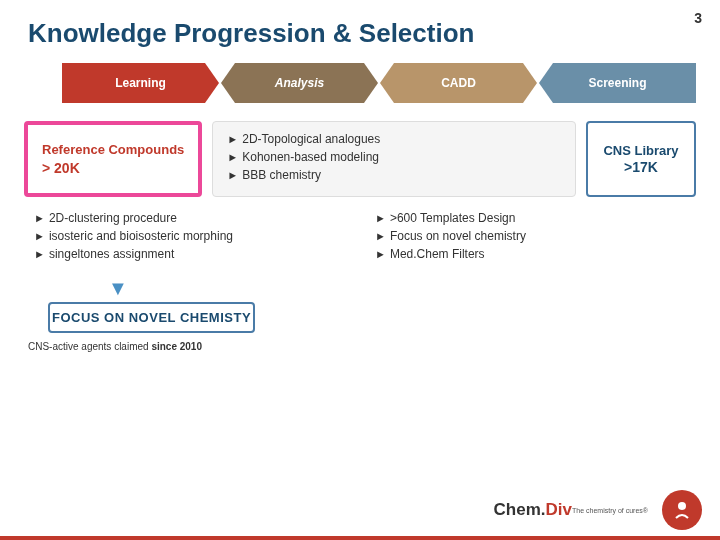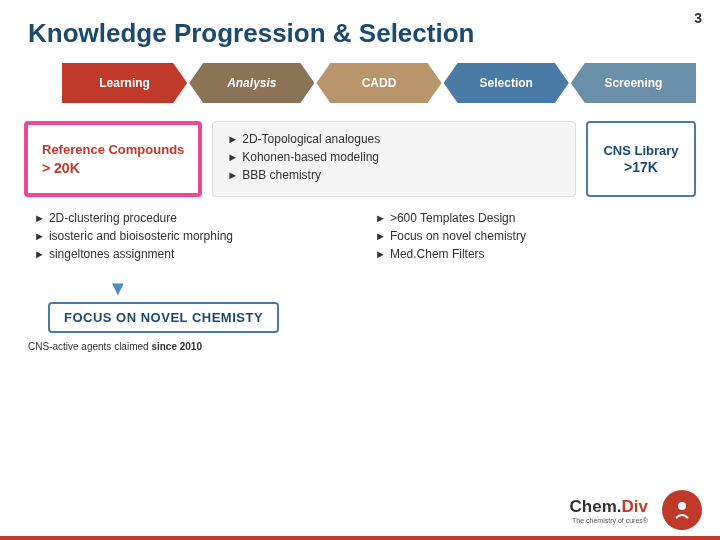--- a/index.html
+++ b/index.html
@@ -213,21 +213,21 @@
     .down-arrow {
       font-size: 20px;
       color: #4a90c4;
       margin-bottom: 2px;
       margin-left: 60px;
     }
 
     .focus-box {
       border: 2px solid #4a7ba7;
       border-radius: 4px;
-      padding: 6px 14px;
+      padding: 6px 2px;
       color: #1a4a6e;
       font-size: 13px;
       font-weight: bold;
       letter-spacing: 0.5px;
     }
 
     .bottom-text {
       font-size: 10px;
       color: #333;
       padding-left: 4px;
@@ -269,45 +269,41 @@
       margin-left: 4px;
     }
 
     .logo-row {
       display: flex;
       align-items: center;
     }
 
     .logo-name-block {
       display: flex;
-      flex-direction: column;
-      align-items: flex-end;
+      align-items: center;
     }
   </style>
 </head>
 <body>
 
 <div class="slide">
 
   <div class="slide-number">3</div>
 
   <div class="title">Knowledge Progression &amp; Selection</div>
 
   <div class="pipeline">
     <div class="pipeline-step step-learning">
       <span class="step-label">Learning</span>
     </div>
     <div class="pipeline-step step-analysis">
       <span class="step-label">Analysis</span>
     </div>
     <div class="pipeline-step step-cadd">
       <span class="step-label">CADD</span>
-    </div>
-    <div class="pipeline-step step-selection">
-      <span class="step-label">Selection</span>
     </div>
     <div class="pipeline-step step-screening">
       <span class="step-label">Screening</span>
     </div>
   </div>
 
   <div class="content-area">
     <div class="box-ref">
       <div class="ref-title">Reference Compounds</div>
       <div class="ref-count">&gt; 20K</div>

